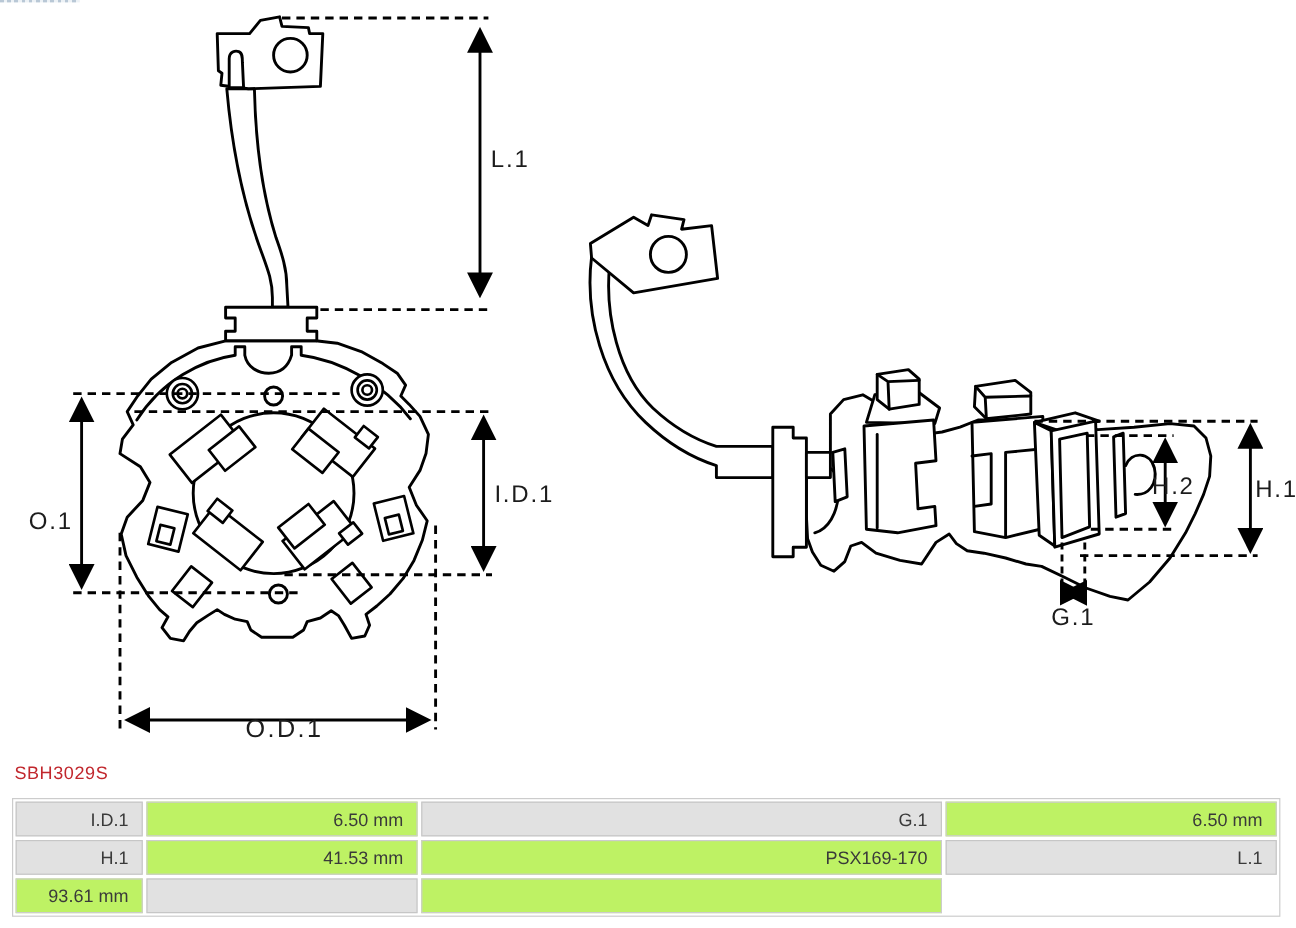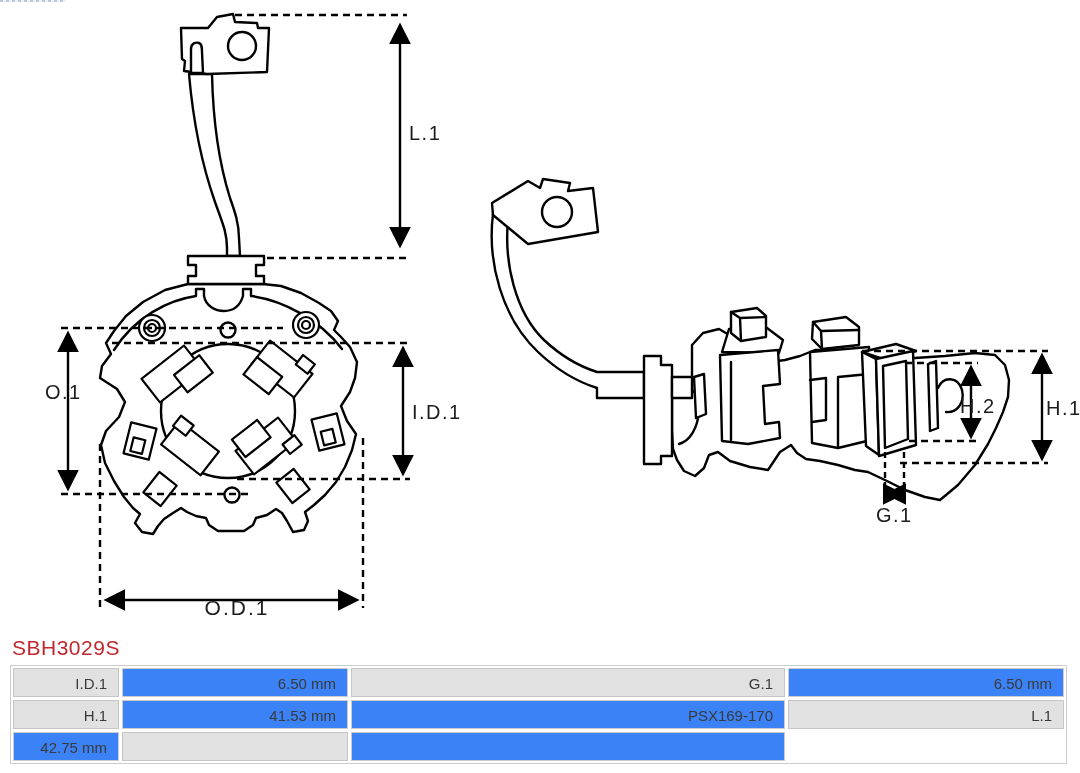--- a/index.html
+++ b/index.html
@@ -11,32 +11,32 @@
     position:absolute;left:0;top:0;width:66px;height:2px;
     background:repeating-linear-gradient(90deg,#b9c8d6 0 3px,#edf2f6 3px 6px);
   }
   svg.drawing{position:absolute;left:0;top:0;}
   .dim-label{
     position:absolute;font-size:20px;color:#1c1c1c;letter-spacing:1.5px;
     white-space:nowrap;
   }
   .dim-label.center{width:90px;text-align:center;letter-spacing:2px;font-size:21px;}
   .product-code{
-    position:absolute;left:12px;top:636px;font-size:21px;font-weight:500;
+    position:absolute;left:12px;top:636px;font-size:15px;font-weight:500;
     color:#c1272d;letter-spacing:0.5px;
   }
   .spec-table{
     position:absolute;left:10px;top:665px;width:1057px;background:#ffffff;
     border:1px solid #cccccc;padding:2px;box-sizing:border-box;
   }
   .spec-grid{display:grid;grid-template-columns:106px 226px 434px 1fr;gap:3px;}
   .cell{
     height:29px;line-height:29px;font-size:15px;box-sizing:border-box;
     border:1px solid #cccccc;padding-right:11px;text-align:right;
-    color:#3a3a3a;overflow:hidden;background:#3b82f6;
+    color:#3a3a3a;overflow:hidden;background:#bef264;
   }
   .cell.lab{background:#e1e1e1;border-color:#c6c6c6;}
 </style>
 </head>
 <body>
 
 <div class="edge-artifact"></div>
 
 <svg class="drawing" width="1080" height="640" viewBox="0 0 1080 640">
   <defs>
@@ -169,38 +169,38 @@
     <path stroke-dasharray="7 5" d="M909,441 H978"></path>
     <path d="M971,368 V436" marker-start="url(#ah)" marker-end="url(#ah)"></path>
 
     <path stroke-dasharray="6 4" d="M885,452 V502"></path>
     <path stroke-dasharray="6 4" d="M904,452 V502"></path>
     <path d="M888,494 H901" marker-start="url(#ah)" marker-end="url(#ah)"></path>
   </g>
 </svg>
 
 <span class="dim-label" style="left:409px;top:122px;">L.1</span>
-<span class="dim-label" style="left:24px;top:381px;margin-left:21px;">O.1</span>
+<span class="dim-label" style="left:24px;top:424px;">O.1</span>
 <span class="dim-label" style="left:412px;top:401px;">I.D.1</span>
 <span class="dim-label center" style="left:192px;top:596px;">O.D.1</span>
 <span class="dim-label" style="left:960px;top:395px;">H.2</span>
 <span class="dim-label" style="left:1046px;top:397px;">H.1</span>
 <span class="dim-label" style="left:876px;top:504px;">G.1</span>
 
 <div class="product-code">SBH3029S</div>
 
 <div class="spec-table">
   <div class="spec-grid">
     <div class="cell lab">I.D.1</div>
     <div class="cell">6.50 mm</div>
     <div class="cell lab">G.1</div>
     <div class="cell">6.50 mm</div>
 
     <div class="cell lab">H.1</div>
     <div class="cell">41.53 mm</div>
     <div class="cell">PSX169-170</div>
 
     <div class="cell lab">L.1</div>
-    <div class="cell">42.75 mm</div>
+    <div class="cell">93.61 mm</div>
     <div class="cell lab"></div>
     <div class="cell"></div>
   </div>
 </div>
 
 </body></html>

